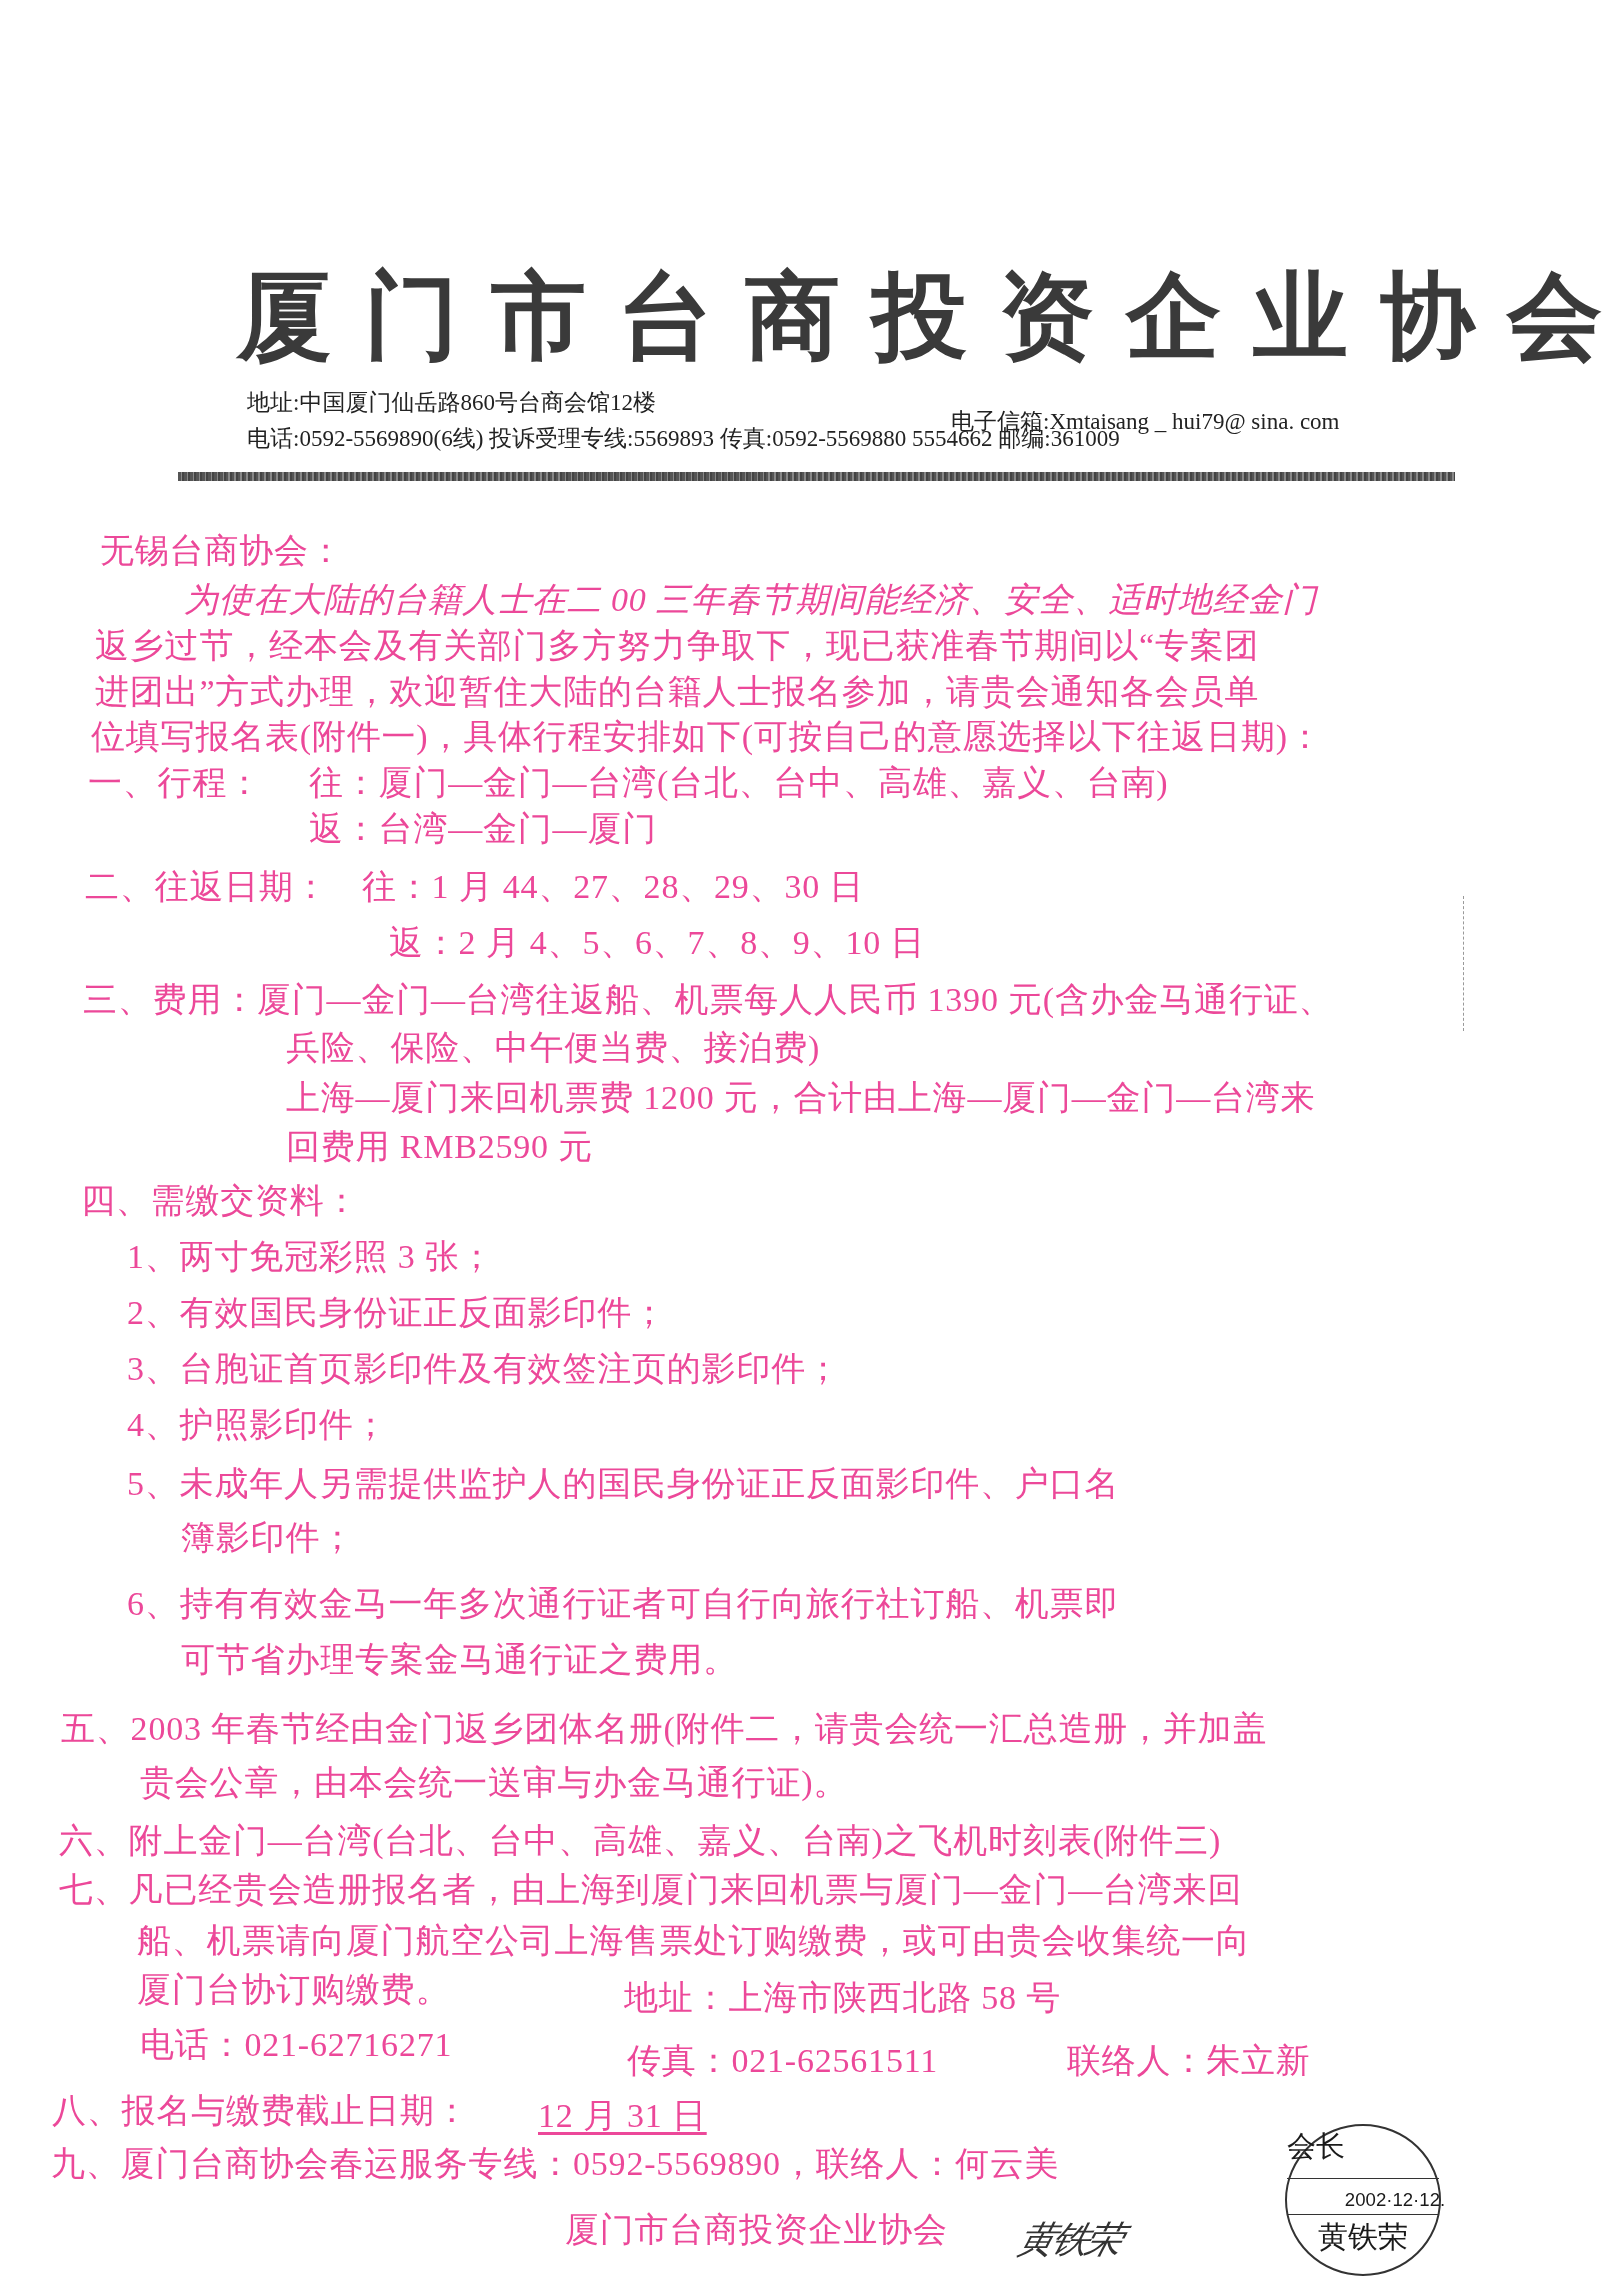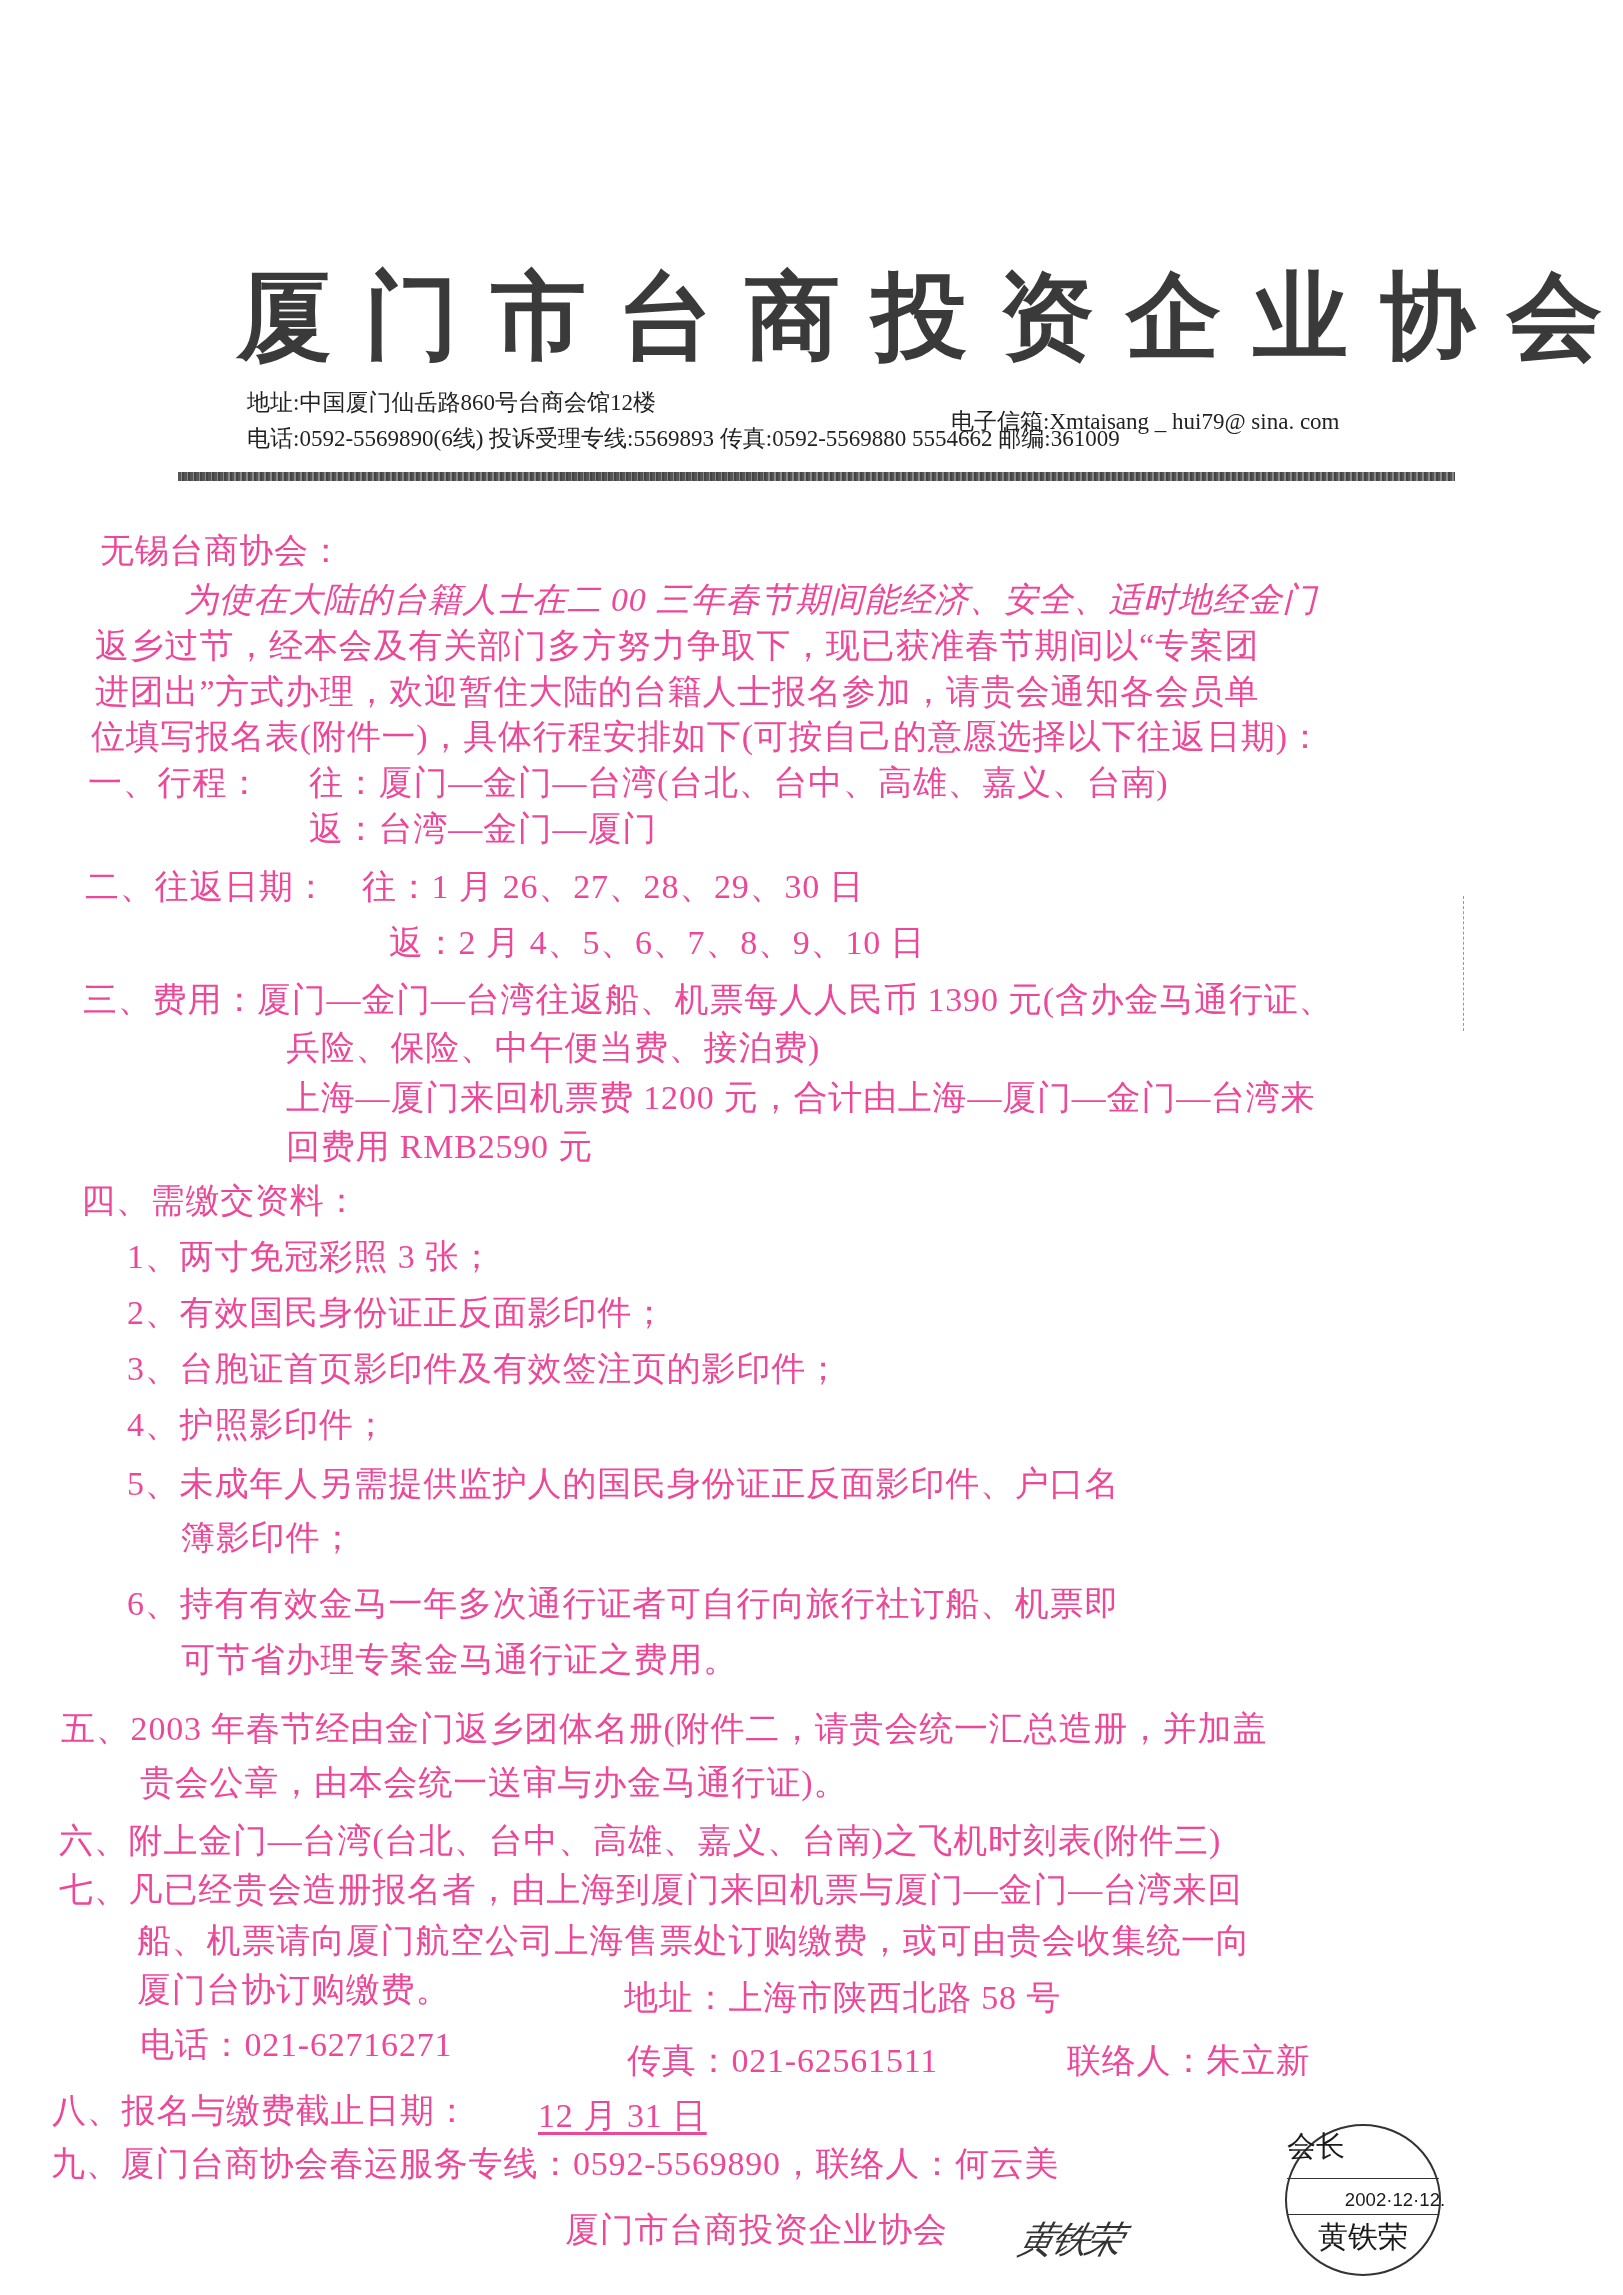--- a/index.html
+++ b/index.html
@@ -36,21 +36,21 @@
 <div class="abs body" style="left:184px;top:577px;font-style:italic;">为使在大陆的台籍人士在二 00 三年春节期间能经济、安全、适时地经金门</div>
 <div class="abs body" style="left:95px;top:623px;">返乡过节，经本会及有关部门多方努力争取下，现已获准春节期间以“专案团</div>
 <div class="abs body" style="left:95px;top:669px;">进团出”方式办理，欢迎暂住大陆的台籍人士报名参加，请贵会通知各会员单</div>
 <div class="abs body" style="left:91px;top:714px;">位填写报名表(附件一)，具体行程安排如下(可按自己的意愿选择以下往返日期)：</div>
 
 <div class="abs body" style="left:88px;top:760px;">一、行程：</div>
 <div class="abs body" style="left:309px;top:760px;">往：厦门—金门—台湾(台北、台中、高雄、嘉义、台南)</div>
 <div class="abs body" style="left:309px;top:806px;">返：台湾—金门—厦门</div>
 
 <div class="abs body" style="left:85px;top:864px;">二、往返日期：</div>
-<div class="abs body" style="left:362px;top:864px;">往：1 月 26、27、28、29、30 日</div>
+<div class="abs body" style="left:362px;top:864px;">往：1 月 44、27、28、29、30 日</div>
 <div class="abs body" style="left:389px;top:920px;">返：2 月 4、5、6、7、8、9、10 日</div>
 
 <div class="abs body" style="left:83px;top:977px;">三、费用：厦门—金门—台湾往返船、机票每人人民币 1390 元(含办金马通行证、</div>
 <div class="abs body" style="left:286px;top:1025px;">兵险、保险、中午便当费、接泊费)</div>
 <div class="abs body" style="left:286px;top:1075px;">上海—厦门来回机票费 1200 元，合计由上海—厦门—金门—台湾来</div>
 <div class="abs body" style="left:286px;top:1124px;">回费用 RMB2590 元</div>
 
 <div class="abs body" style="left:81px;top:1178px;">四、需缴交资料：</div>
 <div class="abs body" style="left:127px;top:1234px;">1、两寸免冠彩照 3 张；</div>
 <div class="abs body" style="left:127px;top:1290px;">2、有效国民身份证正反面影印件；</div>

